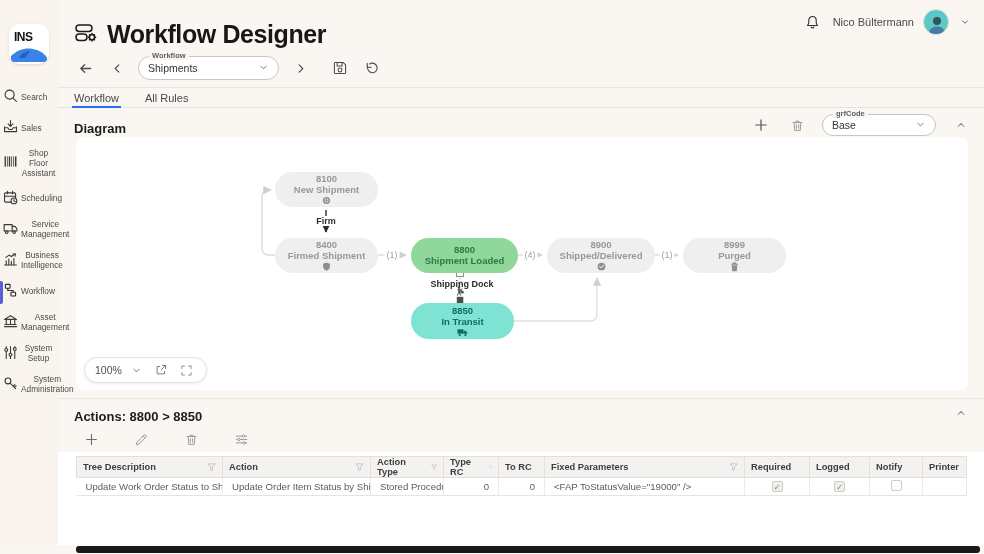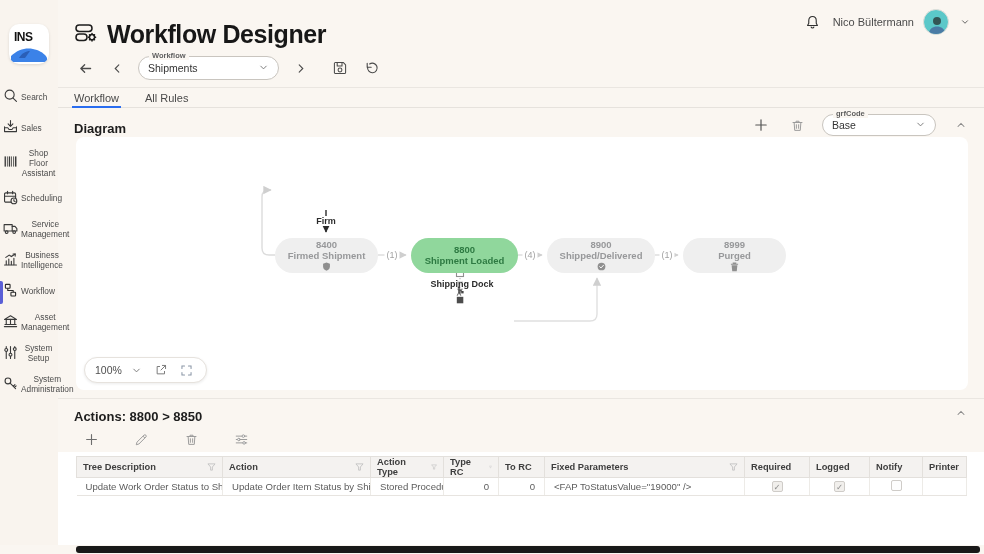--- a/index.html
+++ b/index.html
@@ -311,20 +311,30 @@
         <path d="M579,118 L602,118" fill="none" stroke="#dcdcdc" stroke-width="1.4" marker-end="url(#ag)"></path>
 
         <path d="M384,141 L384,150" fill="none" stroke="#b5b5b5" stroke-width="1.1" stroke-dasharray="2,2" marker-end="url(#am)"></path>
         <path d="M384,152 L384,157" fill="none" stroke="#b5b5b5" stroke-width="1.1" stroke-dasharray="2,2" marker-end="url(#am)"></path>
         <rect x="380.5" y="132.5" width="7" height="7" fill="#fff" stroke="#8f8f8f" stroke-width="1.1"></rect>
         <rect x="380.8" y="159.8" width="6.5" height="6.5" fill="#4c4c4c"></rect>
 
         <path d="M438,184 L514,184 Q521,184 521,177 L521,141" fill="none" stroke="#e0e0e0" stroke-width="1.4" marker-end="url(#ag)"></path>
       </svg>
 
+      <div class="node grey" style="left:199px; top:35px; width:103px; height:35px;">
+        <span class="n-code">8100</span>
+        <span class="n-label">New Shipment</span>
+        <span class="n-icon">
+            <svg width="9" height="9" viewBox="0 0 10 10">
+              <circle cx="5" cy="5" r="4" fill="#8f8f8f"></circle>
+              <circle cx="5" cy="5" r="1.8" fill="none" stroke="#e9e9e9" stroke-width="1"></circle>
+            </svg>
+          </span>
+      </div>
       <div class="node grey" style="left:199px; top:101px; width:103px; height:35px;">
         <span class="n-code">8400</span>
         <span class="n-label">Firmed Shipment</span>
         <span class="n-icon">
             <svg width="9" height="9" viewBox="0 0 10 10">
               <path d="M5,0.5 L8.8,2 V5 C8.8,7.4 7.2,9 5,9.7 C2.8,9 1.2,7.4 1.2,5 V2 Z" fill="#8f8f8f"></path>
             </svg>
           </span>
       </div>
       <div class="node green" style="left:335px; top:101px; width:107px; height:35px;">
@@ -341,20 +351,32 @@
             </svg>
           </span>
       </div>
       <div class="node grey" style="left:607px; top:101px; width:103px; height:35px;">
         <span class="n-code">8999</span>
         <span class="n-label">Purged</span>
         <span class="n-icon">
             <svg width="9" height="10" viewBox="0 0 10 11">
               <path d="M1,2.5 H9 M3.6,2.5 V1.2 H6.4 V2.5" fill="none" stroke="#8f8f8f" stroke-width="1.2"></path>
               <path d="M1.8,3.5 L2.5,10.3 H7.5 L8.2,3.5 Z" fill="#8f8f8f"></path>
+            </svg>
+          </span>
+      </div>
+      <div class="node teal" style="left:335px; top:166px; width:103px; height:36px;">
+        <span class="n-code">8850</span>
+        <span class="n-label">In Transit</span>
+        <span class="n-icon">
+            <svg width="11" height="9" viewBox="0 0 12 9">
+              <rect x="0.5" y="1" width="6.5" height="4.8" fill="#0b6e60"></rect>
+              <path d="M7,2.5 H9.3 L11.3,4.6 V5.8 H7 Z" fill="#0b6e60"></path>
+              <circle cx="3" cy="7.3" r="1.2" fill="#0b6e60"></circle>
+              <circle cx="9.2" cy="7.3" r="1.2" fill="#0b6e60"></circle>
             </svg>
           </span>
       </div>
 
       <span class="edge-label dark" style="left:250px; top:84px;">Firm</span>
       <span class="edge-label" style="left:316px; top:118px;">(1)</span>
       <span class="edge-label" style="left:454px; top:118px;">(4)</span>
       <span class="edge-label" style="left:591px; top:118px;">(1)</span>
       <span class="edge-label dark" style="left:386px; top:147px; background:rgba(255,255,255,.75); font-weight:600;">Shipping Dock</span>
       <span style="position:absolute; left:384px; top:154px; transform:translate(-50%,-50%);">

